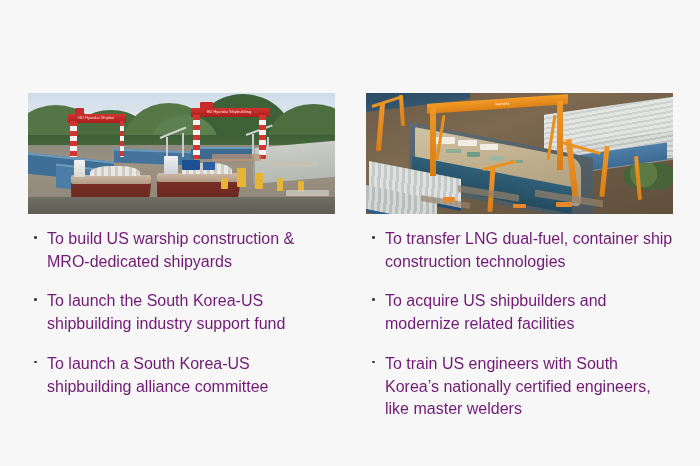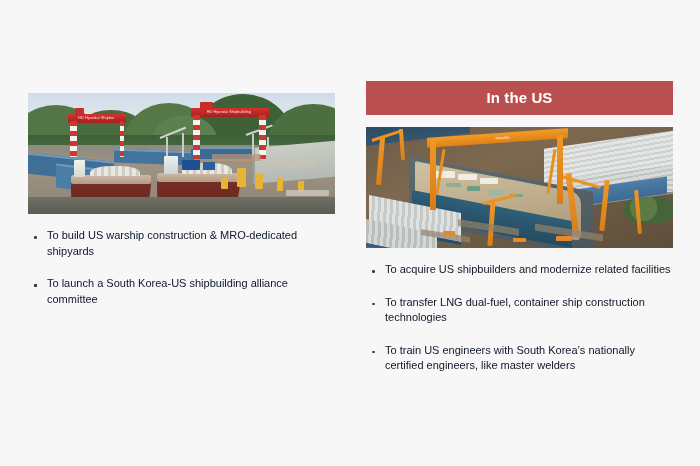--- a/index.html
+++ b/index.html
@@ -319,23 +319,23 @@
   
   .bullets {
     margin-top: 14px;
     list-style: none;
     padding: 0;
   }
   .bullet {
     position: relative;
     padding-left: 19px;
     margin-bottom: 17px;
-    font-size: 11px;
+    font-size: 16px;
     line-height: 1.42;
-    color: #0f172a;
+    color: #701a75;
   }
   .bullet:last-child { margin-bottom: 0; }
   .bullet .dot {
     position: absolute;
     left: 6px;
     top: 8px;
     width: 2.6px;
     height: 2.6px;
     border-radius: 50%;
     background: #3a3a3a;
@@ -416,31 +416,31 @@
         <div class="kr-quay"></div>
       </div>
 
       <ul class="bullets">
         <li class="bullet">
           <span class="dot"></span>
           <span>To build US warship construction &amp; MRO-dedicated shipyards</span>
         </li>
         <li class="bullet">
           <span class="dot"></span>
+          <span>To launch the South Korea-US shipbuilding industry support fund</span>
         </li>
         <li class="bullet">
           <span class="dot"></span>
           <span>To launch a South Korea-US shipbuilding alliance committee</span>
         </li>
       </ul>
     </div>
 
     <div class="column">
 
-      <div class="col-header red">In the US</div>
 
       <div class="photo">
         <div class="us-base"></div>
         <div class="us-water"></div>
         <div class="us-bigbldg"></div>
         <div class="us-bigbldg2"></div>
         <div class="us-bldg-blue"></div>
         <div class="us-dock"></div>
         <div class="us-ship"></div>
         <div class="us-ship-hull"></div>
@@ -478,25 +478,25 @@
         <div class="us-rubble us-r2"></div>
         <div class="us-rubble us-r3"></div>
         <div class="us-orangebit us-o1"></div>
         <div class="us-orangebit us-o2"></div>
         <div class="us-orangebit us-o3"></div>
       </div>
 
       <ul class="bullets">
         <li class="bullet">
           <span class="dot"></span>
-          <span>To acquire US shipbuilders and modernize related facilities</span>
+          <span>To transfer LNG dual-fuel, container ship construction technologies</span>
         </li>
         <li class="bullet">
           <span class="dot"></span>
-          <span>To transfer LNG dual-fuel, container ship construction technologies</span>
+          <span>To acquire US shipbuilders and modernize related facilities</span>
         </li>
         <li class="bullet">
           <span class="dot"></span>
           <span>To train US engineers with South Korea’s nationally certified engineers, like master welders</span>
         </li>
       </ul>
     </div>
 
   </div>
 </div>

